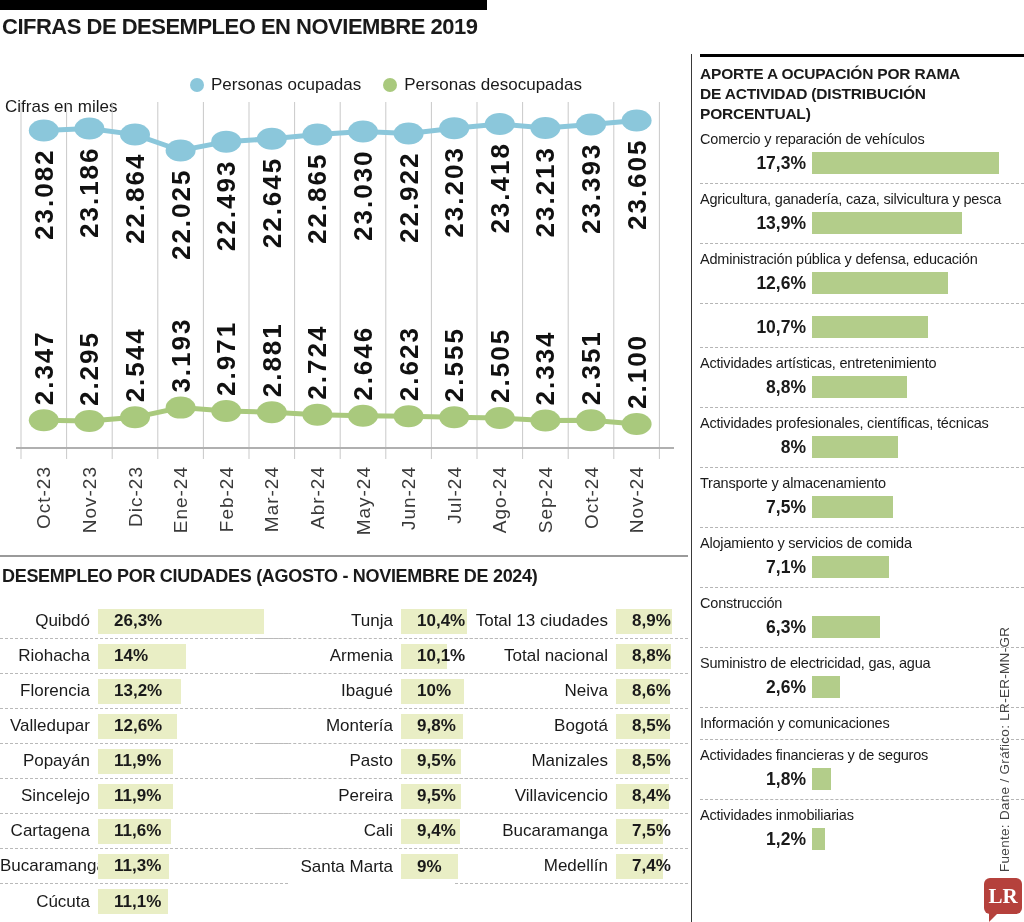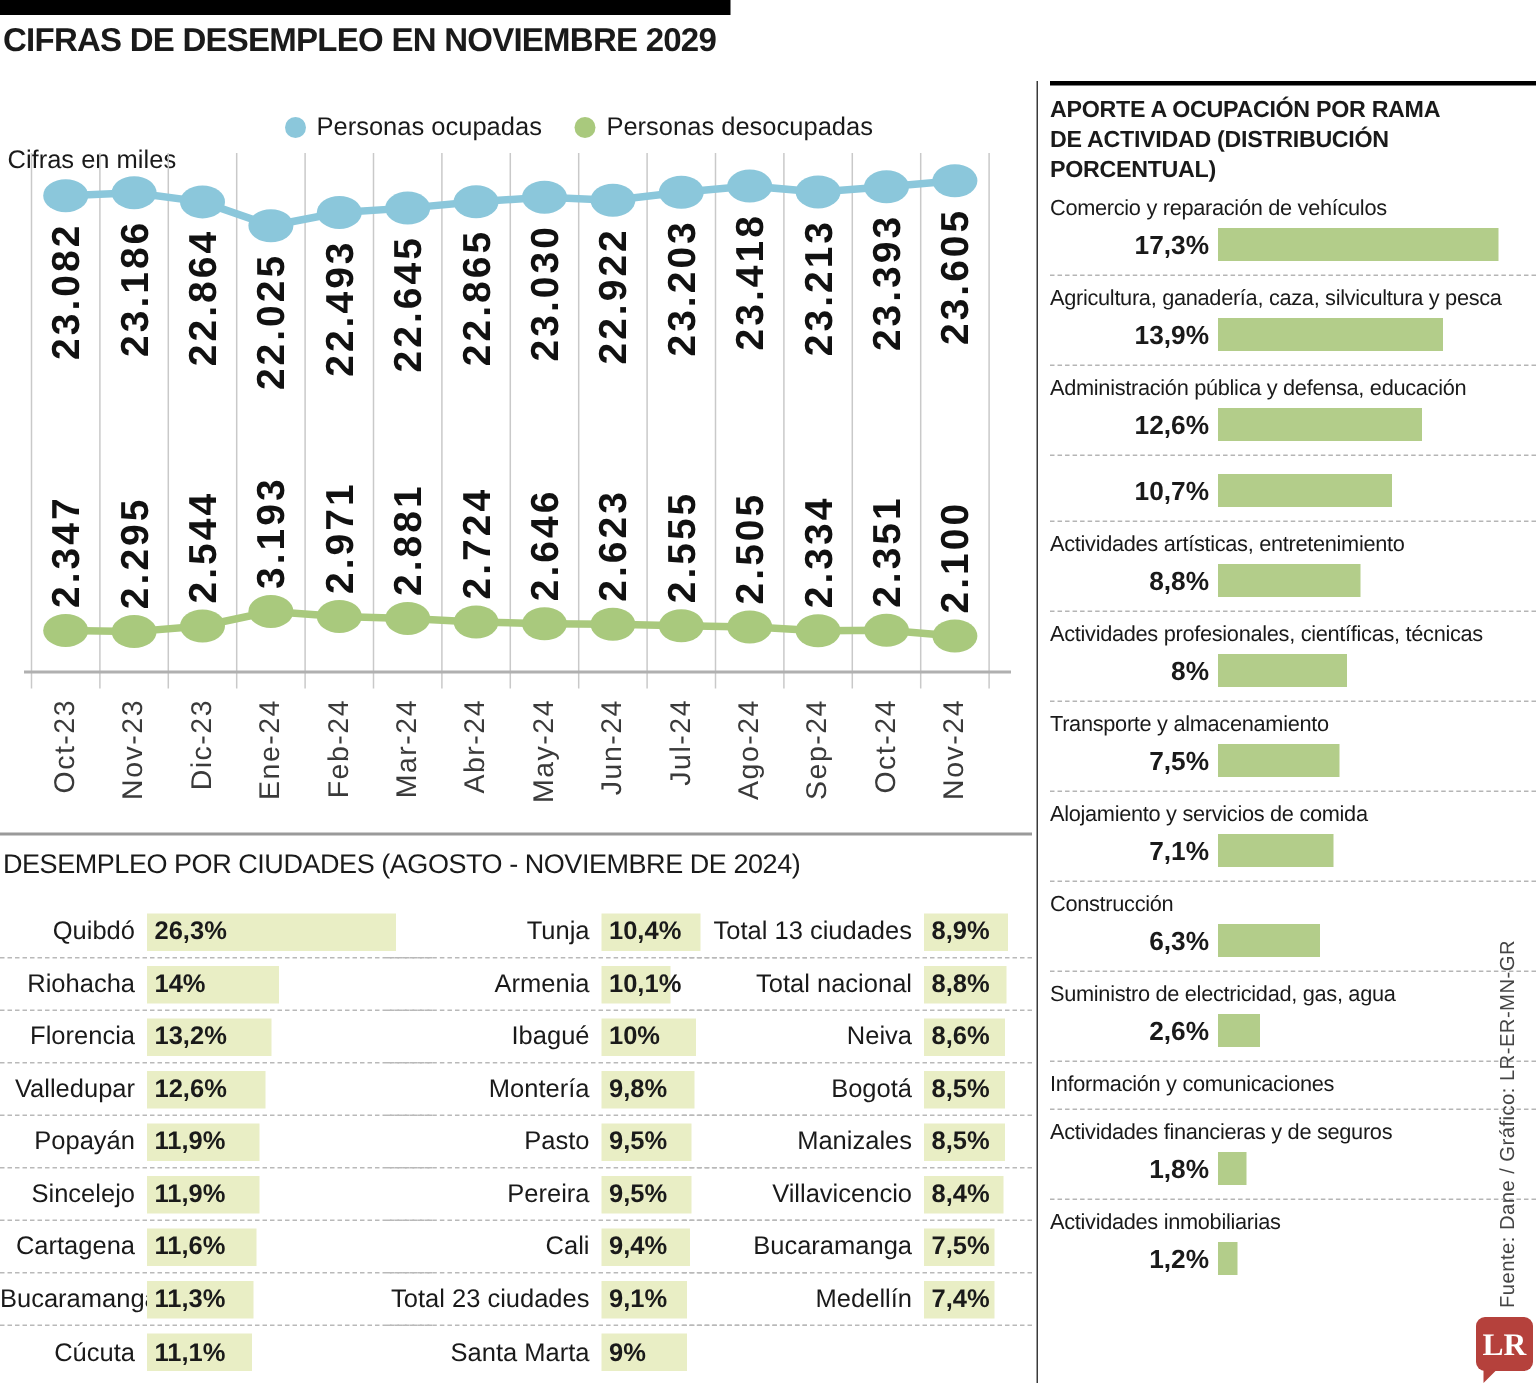--- a/index.html
+++ b/index.html
@@ -7,30 +7,30 @@
         font-family:"Liberation Sans",sans-serif;color:#1a1a1a;}
   .topbar{position:absolute;left:0;top:0;width:487px;height:10px;background:#000;}
   .main-title{position:absolute;left:2px;top:14px;margin:0;font-size:22px;font-weight:bold;
         letter-spacing:-0.5px;white-space:nowrap;}
   .legend{position:absolute;left:5px;top:53px;display:flex;align-items:center;font-size:17px;}
   .legend .units{width:185px;margin-top:44px;}
   .legend .li{display:flex;align-items:center;margin-right:22px;white-space:nowrap;}
   .dot{display:inline-block;width:14px;height:14px;border-radius:50%;margin-right:7px;}
   #linechart{position:absolute;left:0;top:88px;}
   .divider-h{position:absolute;left:0;top:555px;width:688px;height:2px;background:#9a9a9a;}
-  .cities-title{position:absolute;left:2px;top:566px;margin:0;font-size:18px;font-weight:normal;
+  .cities-title{position:absolute;left:2px;top:566px;margin:0;font-size:18px;font-weight:bold;
         letter-spacing:-0.3px;white-space:nowrap;}
   .cities{position:absolute;left:0;top:604px;width:690px;height:318px;}
   .ccol{position:absolute;top:0;}
   .city-row{display:flex;align-items:center;height:35px;box-sizing:border-box;
         border-bottom:1px dashed #b9b9b9;}
   .ccol.no-last-dash .city-row:last-child{border-bottom:none;}
   .city-label{text-align:right;font-size:17px;white-space:nowrap;}
   .city-bar{height:25px;margin-left:8px;display:flex;align-items:center;
-        padding-left:5px;box-sizing:border-box;font-weight:bold;font-size:17px;white-space:nowrap;}
+        padding-left:16px;box-sizing:border-box;font-weight:bold;font-size:17px;white-space:nowrap;}
   .divider-v{position:absolute;left:691px;top:54px;width:1px;height:868px;background:#3a3a3a;}
   .sidebar{position:absolute;left:700px;top:54px;width:324px;height:868px;}
   .sidebar h3{margin:0;border-top:3px solid #000;padding-top:7px;font-size:15.5px;
         font-weight:bold;line-height:1.3;letter-spacing:-0.2px;}
   .rama-item{padding:7px 0 8px 0;border-bottom:1px dashed #b5b5b5;}
   .rama-item:last-child{border-bottom:none;}
   .rama-label{font-size:14.5px;letter-spacing:-0.2px;white-space:nowrap;}
   .rama-row{display:flex;align-items:center;margin-top:4px;height:24px;}
   .rama-value{width:112px;text-align:right;padding-right:6px;box-sizing:border-box;
         font-weight:bold;font-size:17.5px;}
@@ -41,21 +41,21 @@
         display:flex;align-items:center;justify-content:center;color:#fff;
         font-family:"Liberation Serif",serif;font-weight:bold;font-size:21px;}
   .lr-logo::after{content:"";position:absolute;left:5px;bottom:-8px;width:0;height:0;
         border-top:9px solid transparent;border-right:9px solid transparent;}
 </style>
 <style>.lr-logo::after{border-top-color:#b5413c !important;}.city-bar{background:#e9eec5;}.rama-bar{background:#b3cd8a;}</style></head>
 <body>
 
 <div class="page">
   <div class="topbar"></div>
-  <h1 class="main-title">CIFRAS DE DESEMPLEO EN NOVIEMBRE 2029</h1>
+  <h1 class="main-title">CIFRAS DE DESEMPLEO EN NOVIEMBRE 2019</h1>
 
   <div class="legend">
     <span class="units">Cifras en miles</span>
     <span class="li">
       <i class="dot" id="dot-blue" style="background: rgb(139, 199, 219);"></i>
       <span>Personas ocupadas</span>
     </span>
     <span class="li">
       <i class="dot" id="dot-green" style="background: rgb(169, 201, 125);"></i>
       <span>Personas desocupadas</span>
@@ -217,24 +217,20 @@
         </div>
         <div class="city-row">
           <span class="city-label" style="width: 135px;">Pereira</span>
           <span class="city-bar" style="width: 59.85px;">9,5%</span>
         </div>
         <div class="city-row">
           <span class="city-label" style="width: 135px;">Cali</span>
           <span class="city-bar" style="width: 59.22px;">9,4%</span>
         </div>
         <div class="city-row">
-          <span class="city-label" style="width: 135px;">Total 23 ciudades</span>
-          <span class="city-bar" style="width: 57.33px;">9,1%</span>
-        </div>
-        <div class="city-row">
           <span class="city-label" style="width: 135px;">Santa Marta</span>
           <span class="city-bar" style="width: 56.7px;">9%</span>
         </div>
       </div>
       <div class="ccol" style="left: 455px; width: 233px;">
         <div class="city-row">
           <span class="city-label" style="width: 153px;">Total 13 ciudades</span>
           <span class="city-bar" style="width: 56.07px;">8,9%</span>
         </div>
         <div class="city-row">

